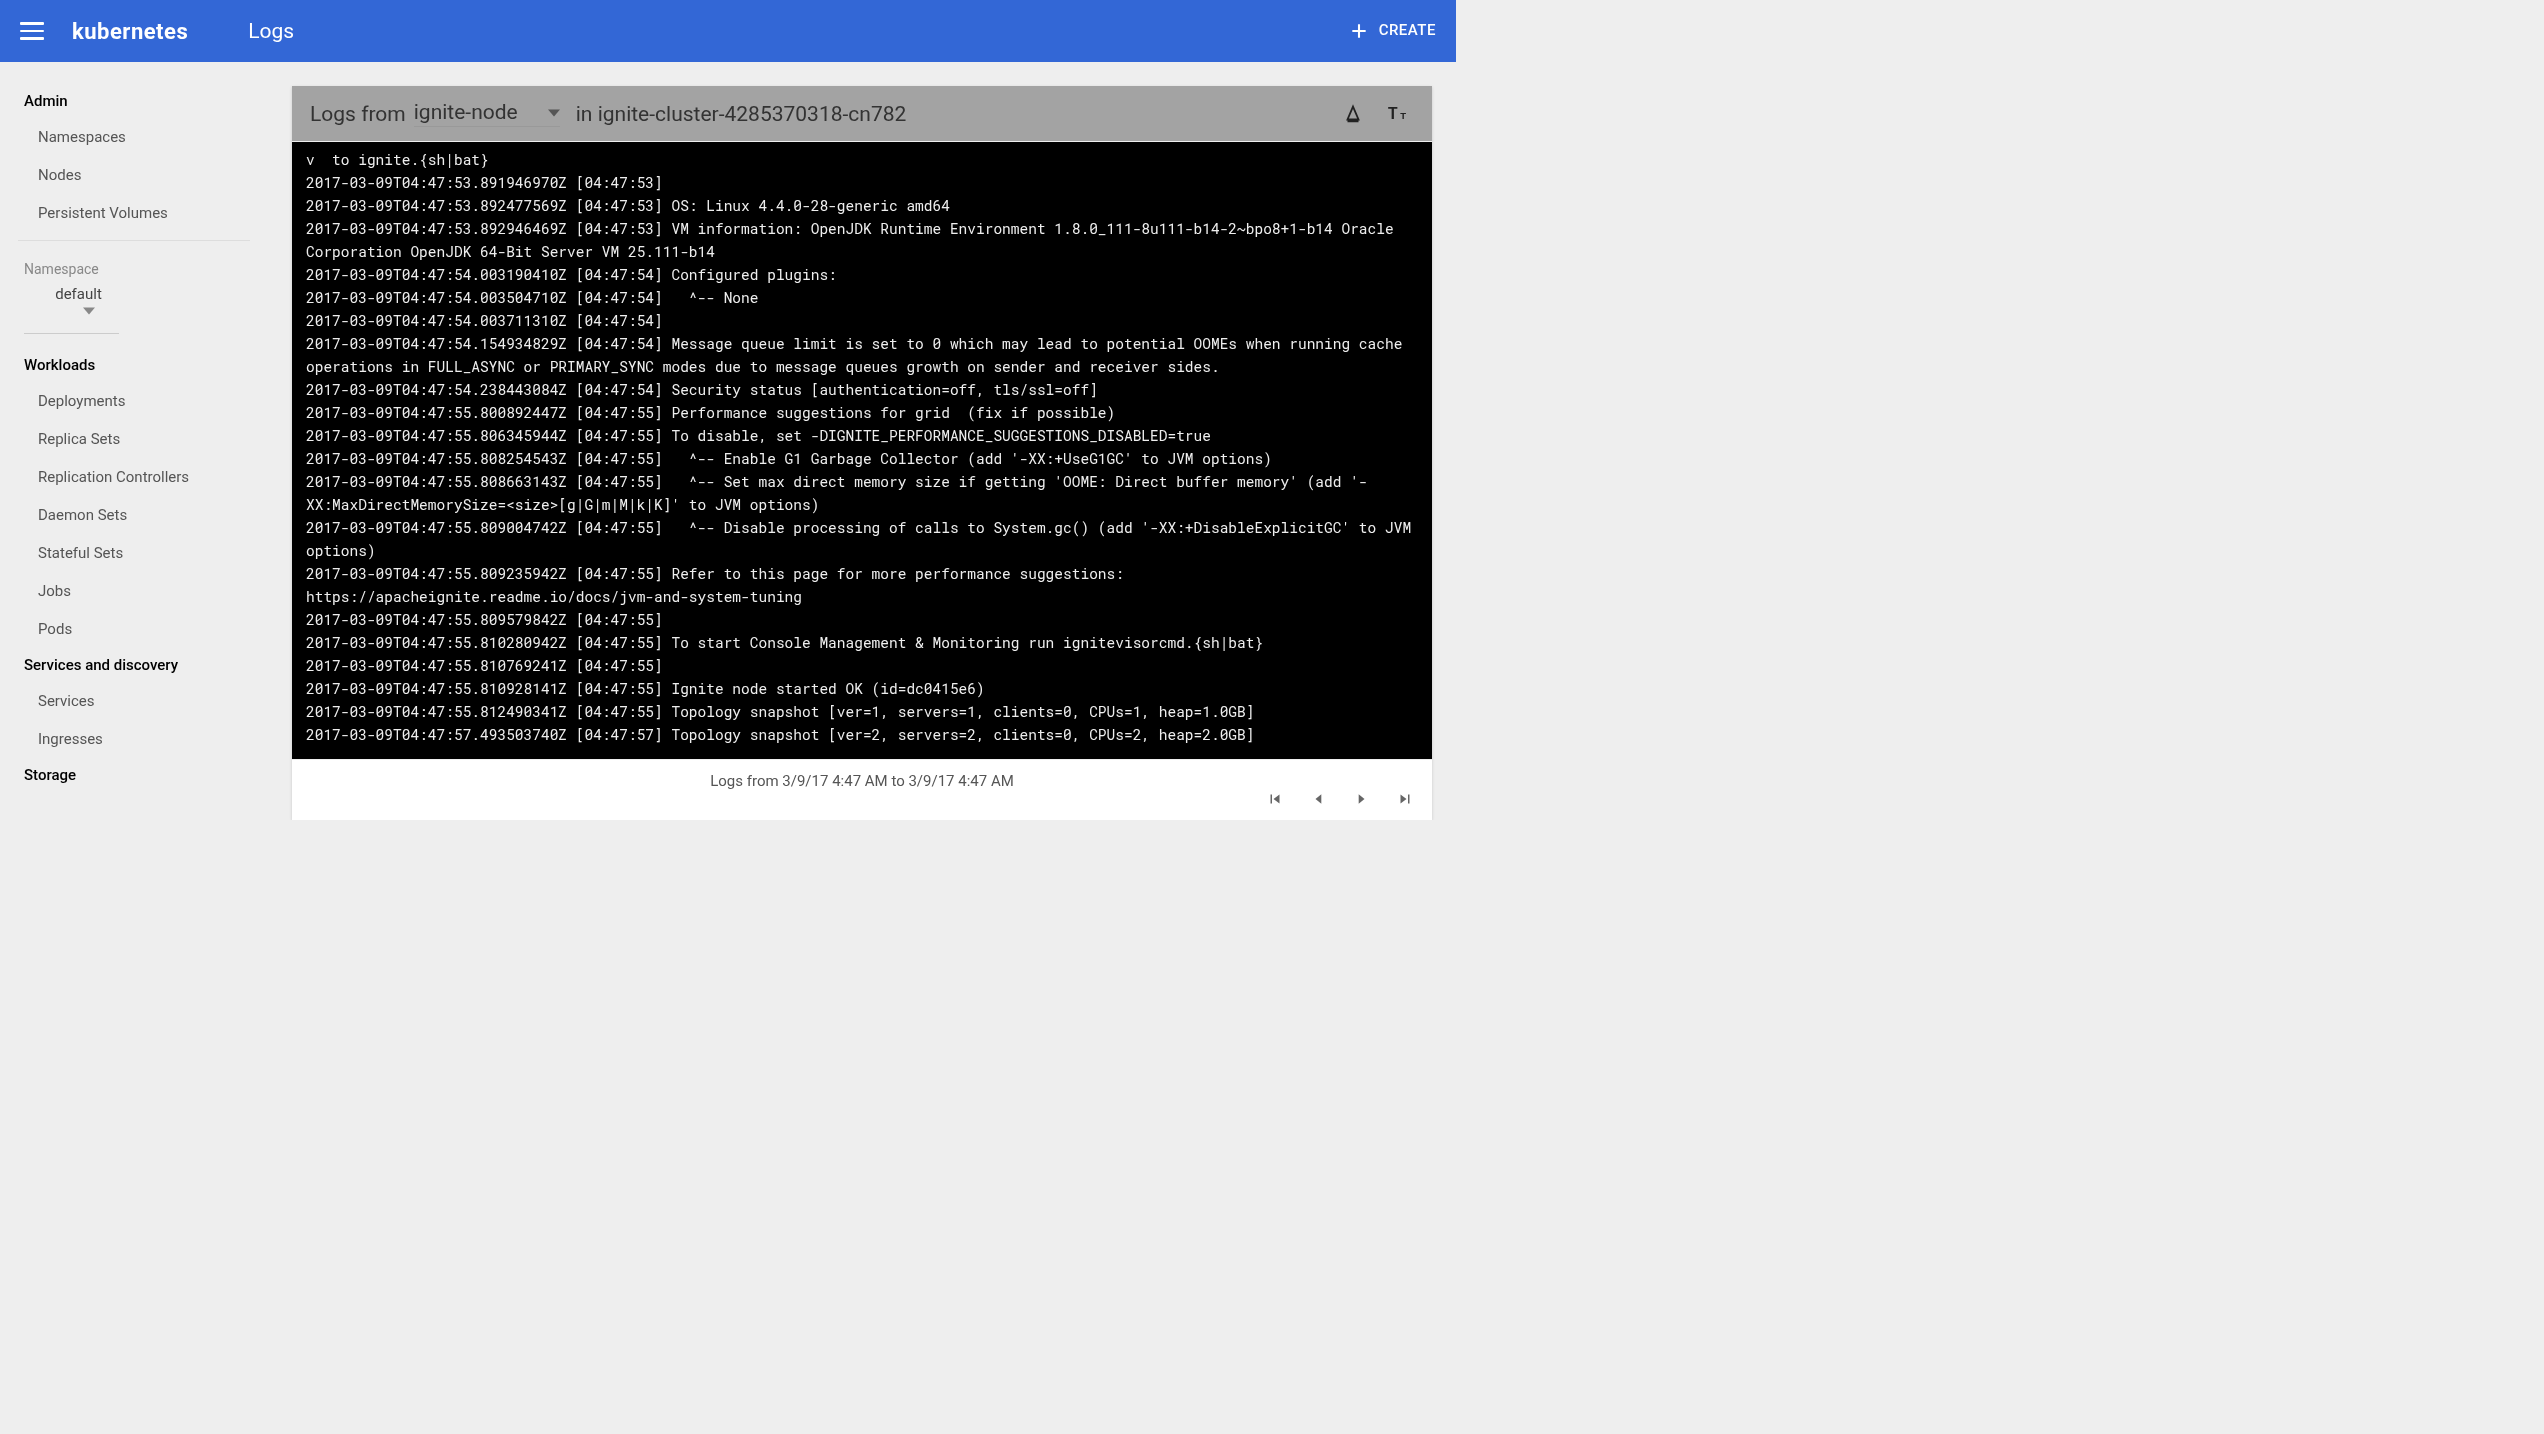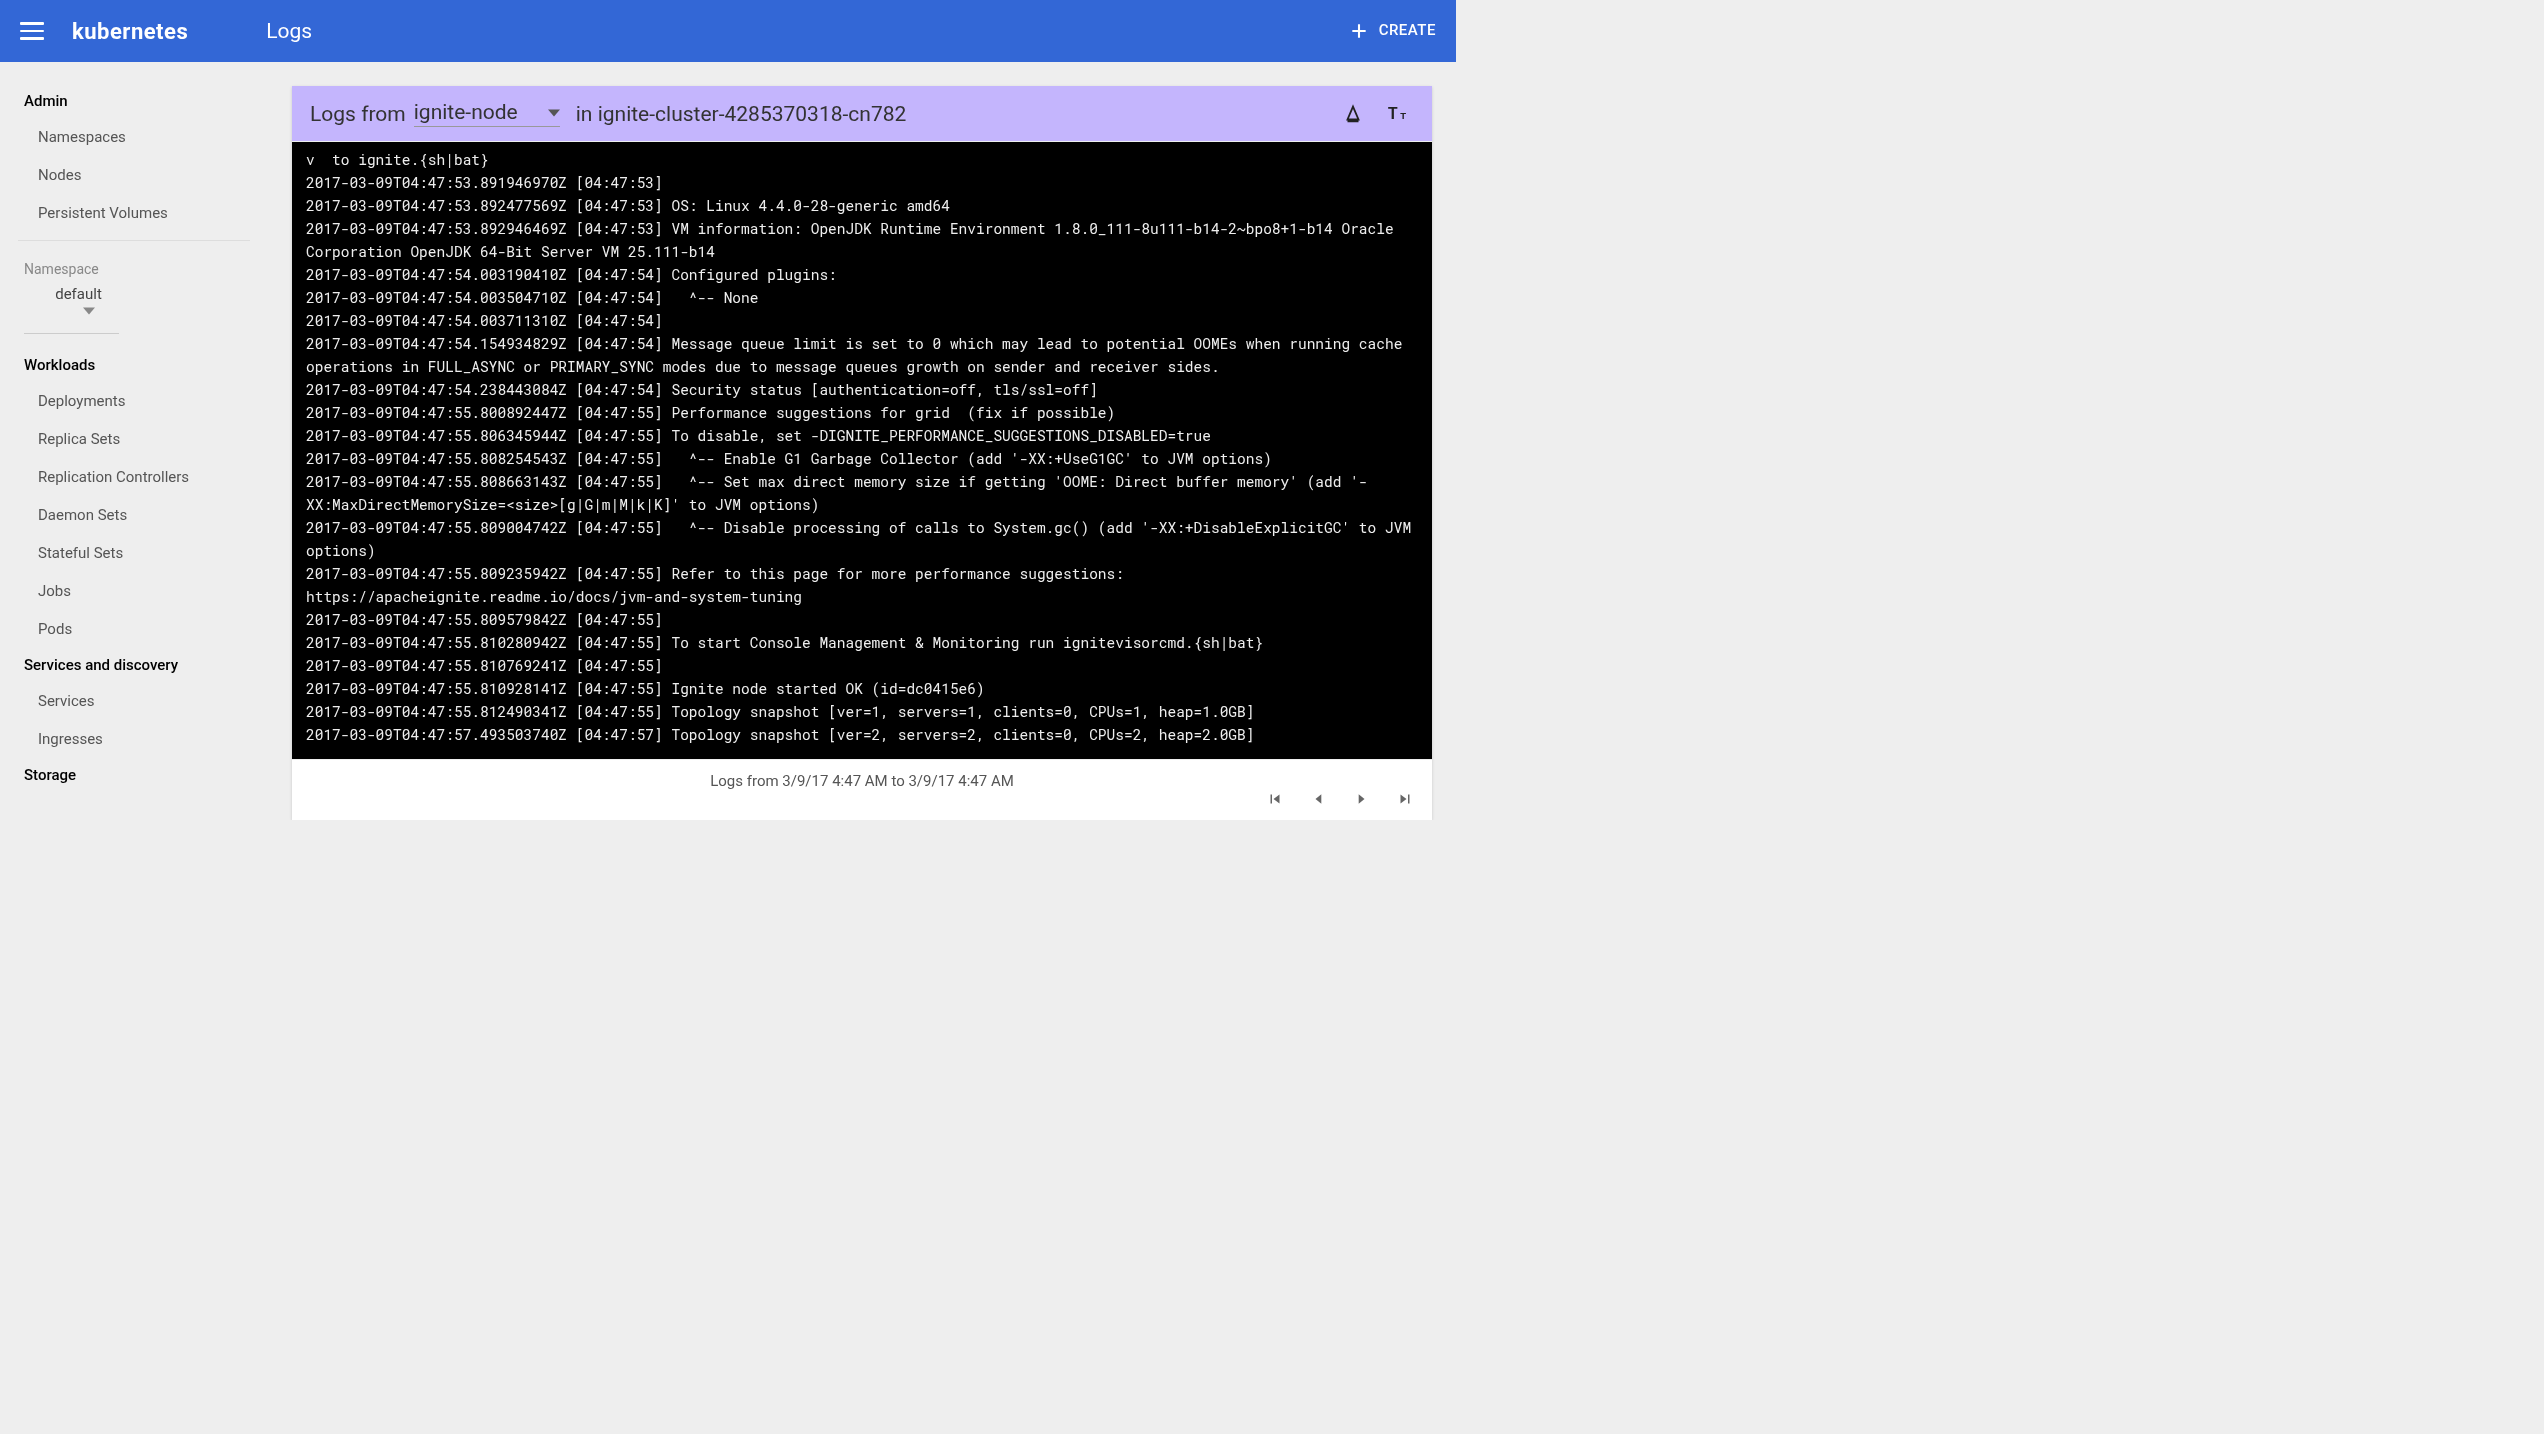--- a/index.html
+++ b/index.html
@@ -32,21 +32,21 @@
   display: block;
   height: 2.5px;
   background: #fff;
   margin: 2.5px 0;
   border-radius: 1px;
 }
 .brand {
   font-size: 22px;
   font-weight: 700;
   letter-spacing: 0.5px;
-  margin-right: 78px;
+  margin-right: 60px;
 }
 .page-title {
   font-size: 21px;
   font-weight: 400;
 }
 .spacer { flex: 1; }
 .create-btn {
   display: flex;
   cursor: pointer;
   font-size: 15px;
@@ -104,21 +104,21 @@
   margin-left: 20px;
   color: #888;
 }
 .main {
   flex: 1;
   padding: 24px 24px 0 24px;
   display: flex;
   flex-direction: column;
 }
 .log-card {
-  background: #c4b5fd;
+  background: #a3a3a3;
   display: flex;
   flex-direction: column;
   flex: 1;
   box-shadow: 0 1px 3px rgba(0,0,0,0.15);
   min-height: 0;
 }
 .log-toolbar {
   display: flex;
   align-items: center;
   padding: 14px 18px;

